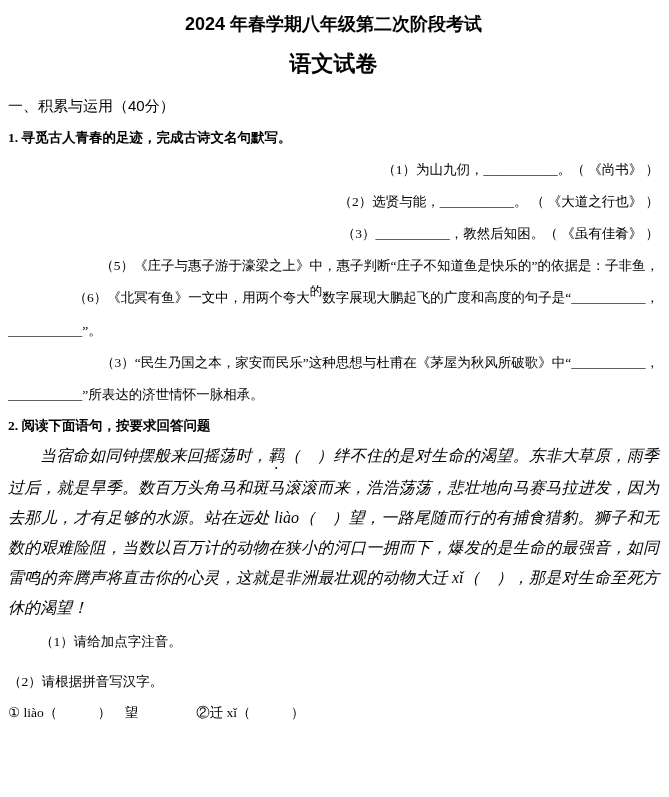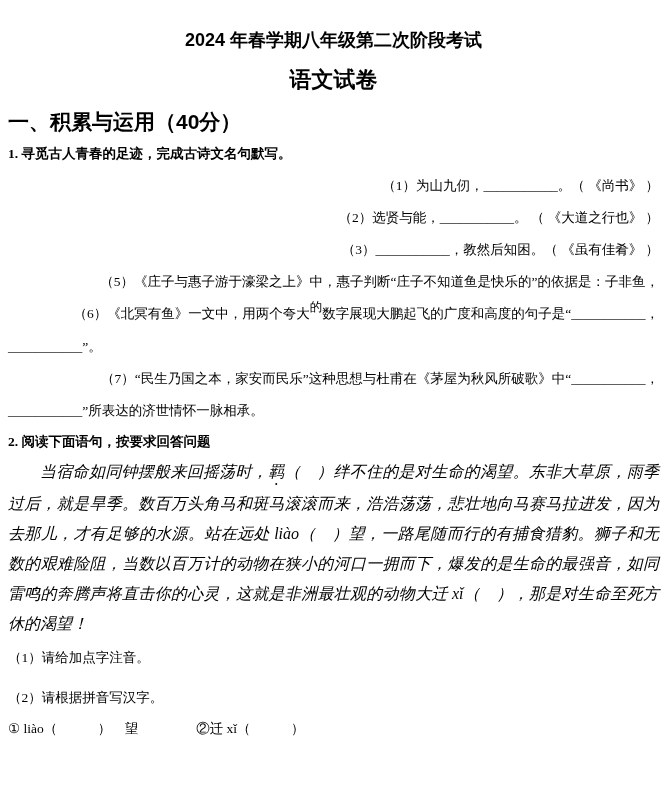--- a/index.html
+++ b/index.html
@@ -12,21 +12,21 @@
     height: 797px;
     overflow: hidden;
     color: #000000;
     font-family: "Liberation Serif", "DejaVu Serif", serif;
     font-size: 13.5px;
   }
   .page {
     box-sizing: border-box;
     width: 669px;
     height: 670px;
-    padding: 22px 10px 0 8px;
+    padding: 6px 10px 0 8px;
     position: relative;
   }
   .exam-title {
     margin: 6px 0 0 0;
     text-align: center;
     font-family: "Liberation Sans", "DejaVu Sans", sans-serif;
     font-weight: bold;
     font-size: 18px;
     line-height: 24px;
   }
@@ -34,22 +34,22 @@
     margin: 16px 0 0 0;
     text-align: center;
     font-family: "Liberation Sans", "DejaVu Sans", sans-serif;
     font-weight: bold;
     font-size: 22px;
     line-height: 24px;
   }
   .section-heading {
     margin: 20px 0 0 0;
     font-family: "Liberation Sans", "DejaVu Sans", sans-serif;
-    font-weight: bold;
-    font-size: 21px;
+    font-weight: normal;
+    font-size: 15px;
     line-height: 20px;
   }
   .line {
     margin-top: 13px;
     line-height: 19px;
     white-space: nowrap;
   }
   .stem {
     margin-top: 12px;
     font-weight: bold;
@@ -72,20 +72,21 @@
     text-indent: 2em;
   }
   .emph {
     -webkit-text-emphasis-style: filled dot;
     -webkit-text-emphasis-position: under right;
     text-emphasis-style: filled dot;
     text-emphasis-position: under right;
   }
   .sub-label {
     margin-top: 9px;
+    margin-left: 32px;
   }
   .pinyin-row {
     margin-top: 12px;
   }
   .pinyin-row .first {
     display: inline-block;
     margin-right: 58px;
   }
   .tight {
     margin-top: 9px;
@@ -107,21 +108,21 @@
   <div class="line item">（2）选贤与能，___________。 （ 《大道之行也》 ）</div>
   <div class="line item">（3）___________，教然后知困。（ 《虽有佳肴》 ）</div>
 
   <div class="line item">（5）《庄子与惠子游于濠梁之上》中，惠子判断“庄子不知道鱼是快乐的”的依据是：子非鱼，</div>
 
   <div class="line item">
     <span>（6）《北冥有鱼》一文中，用两个夸大</span><span class="sup">的</span><span>数字展现大鹏起飞的广度和高度的句子是“___________，</span>
   </div>
   <div class="line">___________”。</div>
 
-  <div class="line item">（7）“民生乃国之本，家安而民乐”这种思想与杜甫在《茅屋为秋风所破歌》中“___________，</div>
+  <div class="line item">（3）“民生乃国之本，家安而民乐”这种思想与杜甫在《茅屋为秋风所破歌》中“___________，</div>
   <div class="line">___________”所表达的济世情怀一脉相承。</div>
 
   <div class="line stem">2. 阅读下面语句，按要求回答问题</div>
 
   <p class="passage"><span>当宿命如同钟摆般来回摇荡时，</span><span class="emph">羁</span><span>（　）绊不住的是对生命的渴望。东非大草原，雨季过后，就是旱季。数百万头角马和斑马滚滚而来，浩浩荡荡，悲壮地向马赛马拉进发，因为去那儿，才有足够的水源。站在远处 liào（　）望，一路尾随而行的有捕食猎豹。狮子和无数的艰难险阻，当数以百万计的动物在狭小的河口一拥而下，爆发的是生命的最强音，如同雷鸣的奔腾声将直击你的心灵，这就是非洲最壮观的动物大迁 xǐ（　），那是对生命至死方休的渴望！</span></p>
 
   <div class="line sub-label">（1）请给加点字注音。</div>
 
   <div class="line" style="margin-top:21px;">（2）请根据拼音写汉字。</div>
   <div class="line pinyin-row">

